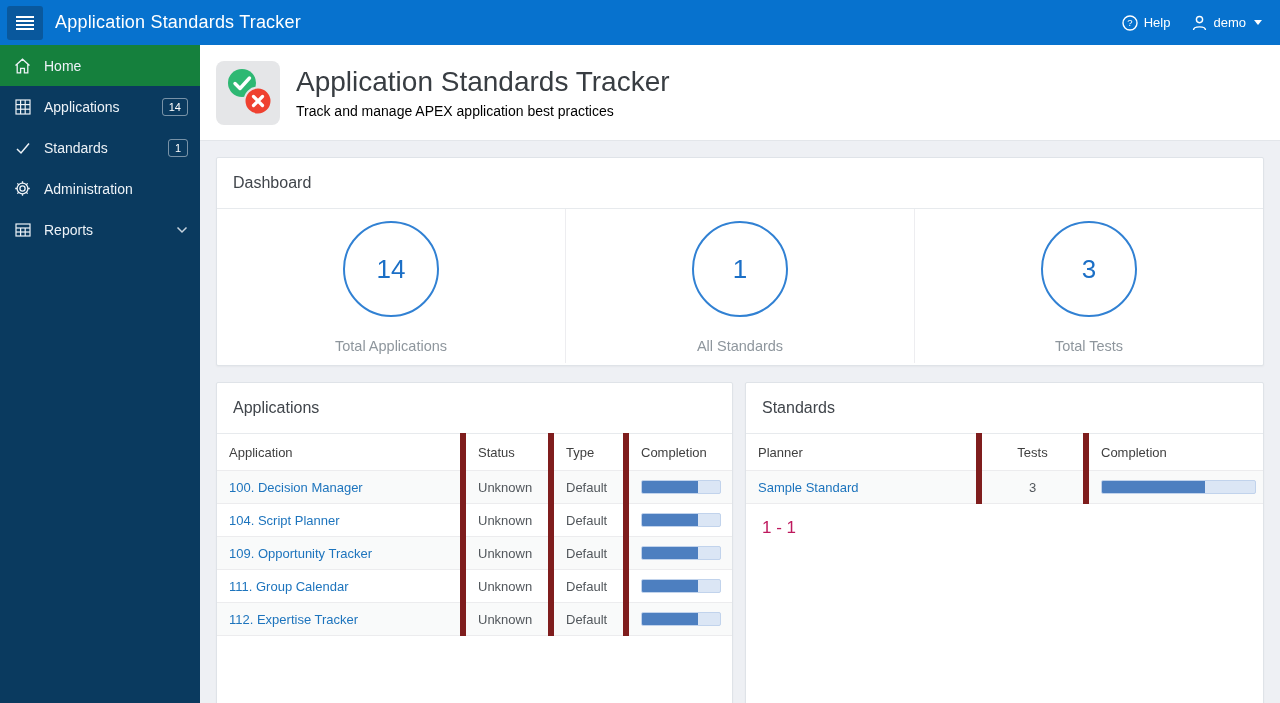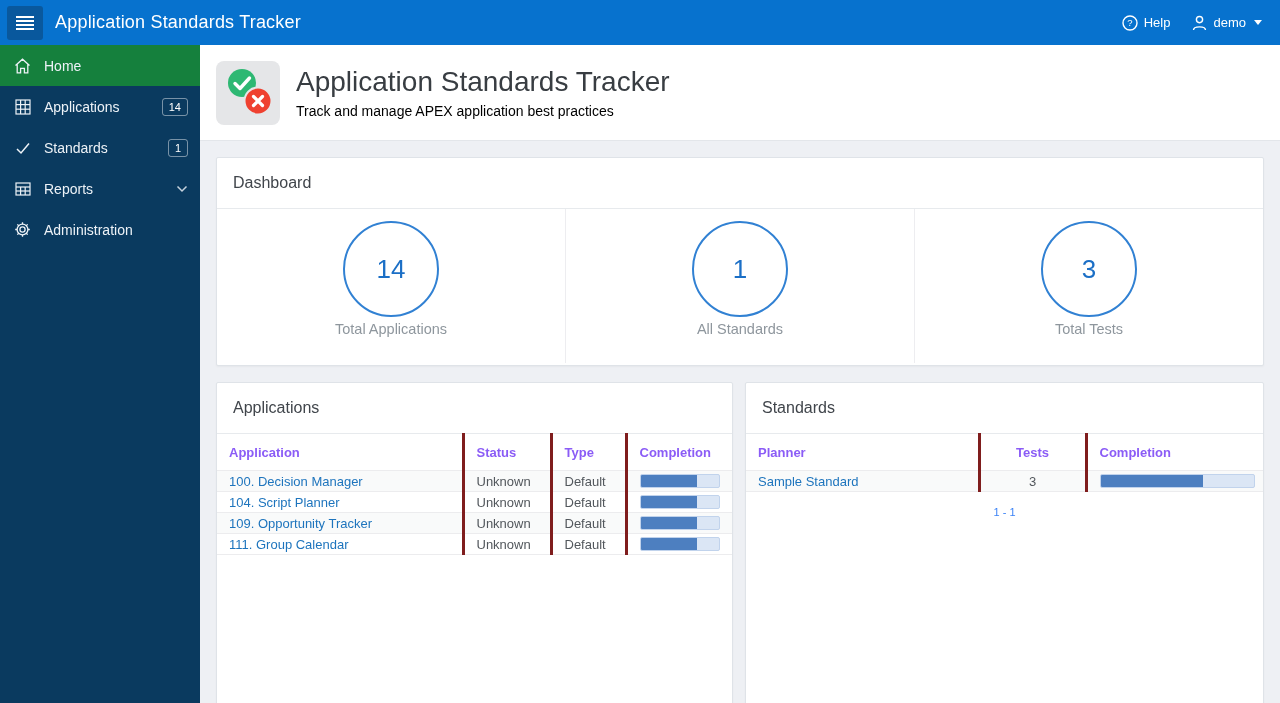--- a/index.html
+++ b/index.html
@@ -34,41 +34,41 @@
   .card { background:#ffffff; border:1px solid #dfe3e8; border-radius:2px; box-shadow:0 1px 2px rgba(0,0,0,.04); }
   .card-title { font-size:16px; color:#40454B; padding:16px; }
   .card-divider { border-top:1px solid #e7eaed; }
 
   
   .dash-card { height:209px; overflow:hidden; }
   .stat-row { display:flex; height:154px; }
   .stat-cell { flex:1; display:flex; flex-direction:column; align-items:center; padding-top:12px; }
   .stat-cell + .stat-cell { border-left:1px solid #ededf0; }
   .stat-circle { width:96px; height:96px; border:2px solid #3181D3; border-radius:50%; display:flex; align-items:center; justify-content:center; font-size:26px; color:#1B6FC6; background:#ffffff; }
-  .stat-label { margin-top:4px; font-size:14.5px; color:#8E969D; }
+  .stat-label { margin-top:21px; font-size:14.5px; color:#8E969D; }
 
   
   .cards-row { display:flex; gap:12px; margin-top:16px; }
   .apps-card { width:517px; height:400px; overflow:hidden; }
   .stds-card { flex:1; height:400px; overflow:hidden; }
 
   table { border-collapse:collapse; width:100%; table-layout:fixed; }
   th, td { font-size:13px; padding:0 12px; height:34px; border-bottom:1px solid #ececee; overflow:hidden; white-space:nowrap; text-overflow:ellipsis; }
-  th { text-align:left; font-weight:bold; color:#8b5cf6; border-top:1px solid #e7eaed; height:37px; }
-  th + th, td + td { border-left:3px solid #7f1d1d; }
-  td { color:#52575C; height:21px; }
+  th { text-align:left; font-weight:normal; color:#404040; border-top:1px solid #e7eaed; height:37px; }
+  th + th, td + td { border-left:6px solid #7f1d1d; }
+  td { color:#52575C; height:33px; }
   tbody tr:nth-child(odd) td { background:#f9fafa; }
   a.rlink { color:#1D74BD; text-decoration:none; cursor:pointer; }
   .num { text-align:center; }
 
   .pbar { width:80px; height:14px; background:#dbe6f5; border:1px solid #c1d3ec; border-radius:2px; overflow:hidden; }
   .pbar-wide { width:155px; }
   .pfill { height:100%; background:#4D7FC0; }
 
-  .pagination { text-align:center; font-size:11px; color:#3b82f6; padding:14px 16px; }
+  .pagination { text-align:left; font-size:17px; color:#be185d; padding:14px 16px; }
 
   svg { display:block; }
 </style>
 </head>
 <body>
 
 <header class="topbar">
   <button class="hamburger-btn">
     <span>
       <svg width="18" height="14" viewBox="0 0 18 14">
@@ -133,48 +133,48 @@
     <span class="nav-icon">
       <svg width="16" height="16" viewBox="0 0 16 16">
           <path d="M2 9 L6 13 L14 3.5" fill="none" stroke="#EDF2F7" stroke-width="1.5"></path>
         </svg>
     </span>
     <span class="nav-label">Standards</span>
     <span class="nav-badge">1</span>
   </div>
   <div class="nav-item">
     <span class="nav-icon">
+      <svg width="17" height="17" viewBox="0 0 17 17">
+          <g fill="none" stroke="#EDF2F7" stroke-width="1.3">
+            <circle cx="8.5" cy="8.5" r="2.6"></circle>
+            <path d="M8.5 1.2 V3.2 M8.5 13.8 V15.8 M1.2 8.5 H3.2 M13.8 8.5 H15.8 M3.34 3.34 L4.75 4.75 M12.25 12.25 L13.66 13.66 M13.66 3.34 L12.25 4.75 M4.75 12.25 L3.34 13.66"></path>
+            <circle cx="8.5" cy="8.5" r="5.4"></circle>
+          </g>
+        </svg>
+    </span>
+    <span class="nav-label">Administration</span>
+  </div>
+  <div class="nav-item">
+    <span class="nav-icon">
       <svg width="16" height="14" viewBox="0 0 16 14">
           <g fill="none" stroke="#EDF2F7" stroke-width="1.2">
             <rect x="1" y="1" width="14" height="12"></rect>
             <line x1="1" y1="5" x2="15" y2="5"></line>
             <line x1="1" y1="9" x2="15" y2="9"></line>
             <line x1="5.6" y1="5" x2="5.6" y2="13"></line>
             <line x1="10.2" y1="5" x2="10.2" y2="13"></line>
           </g>
         </svg>
     </span>
     <span class="nav-label">Reports</span>
     <span class="nav-chevron">
       <svg width="12" height="8" viewBox="0 0 12 8">
           <path d="M1.5 1.5 L6 6 L10.5 1.5" fill="none" stroke="#C7D3DE" stroke-width="1.5"></path>
         </svg>
     </span>
-  </div>
-  <div class="nav-item">
-    <span class="nav-icon">
-      <svg width="17" height="17" viewBox="0 0 17 17">
-          <g fill="none" stroke="#EDF2F7" stroke-width="1.3">
-            <circle cx="8.5" cy="8.5" r="2.6"></circle>
-            <path d="M8.5 1.2 V3.2 M8.5 13.8 V15.8 M1.2 8.5 H3.2 M13.8 8.5 H15.8 M3.34 3.34 L4.75 4.75 M12.25 12.25 L13.66 13.66 M13.66 3.34 L12.25 4.75 M4.75 12.25 L3.34 13.66"></path>
-            <circle cx="8.5" cy="8.5" r="5.4"></circle>
-          </g>
-        </svg>
-    </span>
-    <span class="nav-label">Administration</span>
   </div>
 </aside>
 
 <main class="main">
 
   <div class="page-header">
     <span class="app-icon">
       <svg width="64" height="64" viewBox="0 0 64 64">
         <rect x="0" y="0" width="64" height="64" rx="8" fill="#E5E6E8"></rect>
         <circle cx="26" cy="22" r="14" fill="#2EB873"></circle>
@@ -269,20 +269,30 @@
             <tr>
               <td><a class="rlink">111. Group Calendar</a></td>
               <td>Unknown</td>
               <td>Default</td>
               <td>
                   <div class="pbar">
                     <div class="pfill" style="width: 72%;"></div>
                   </div>
                 </td>
             </tr>
+            <tr>
+              <td><a class="rlink">112. Expertise Tracker</a></td>
+              <td>Unknown</td>
+              <td>Default</td>
+              <td>
+                  <div class="pbar">
+                    <div class="pfill" style="width: 72%;"></div>
+                  </div>
+                </td>
+            </tr>
           </tbody>
         </table>
       </section>
 
       <section class="card stds-card">
         <div class="card-title">Standards</div>
         <table>
           <colgroup>
               <col style="width:233px">
               <col style="width:107px">

